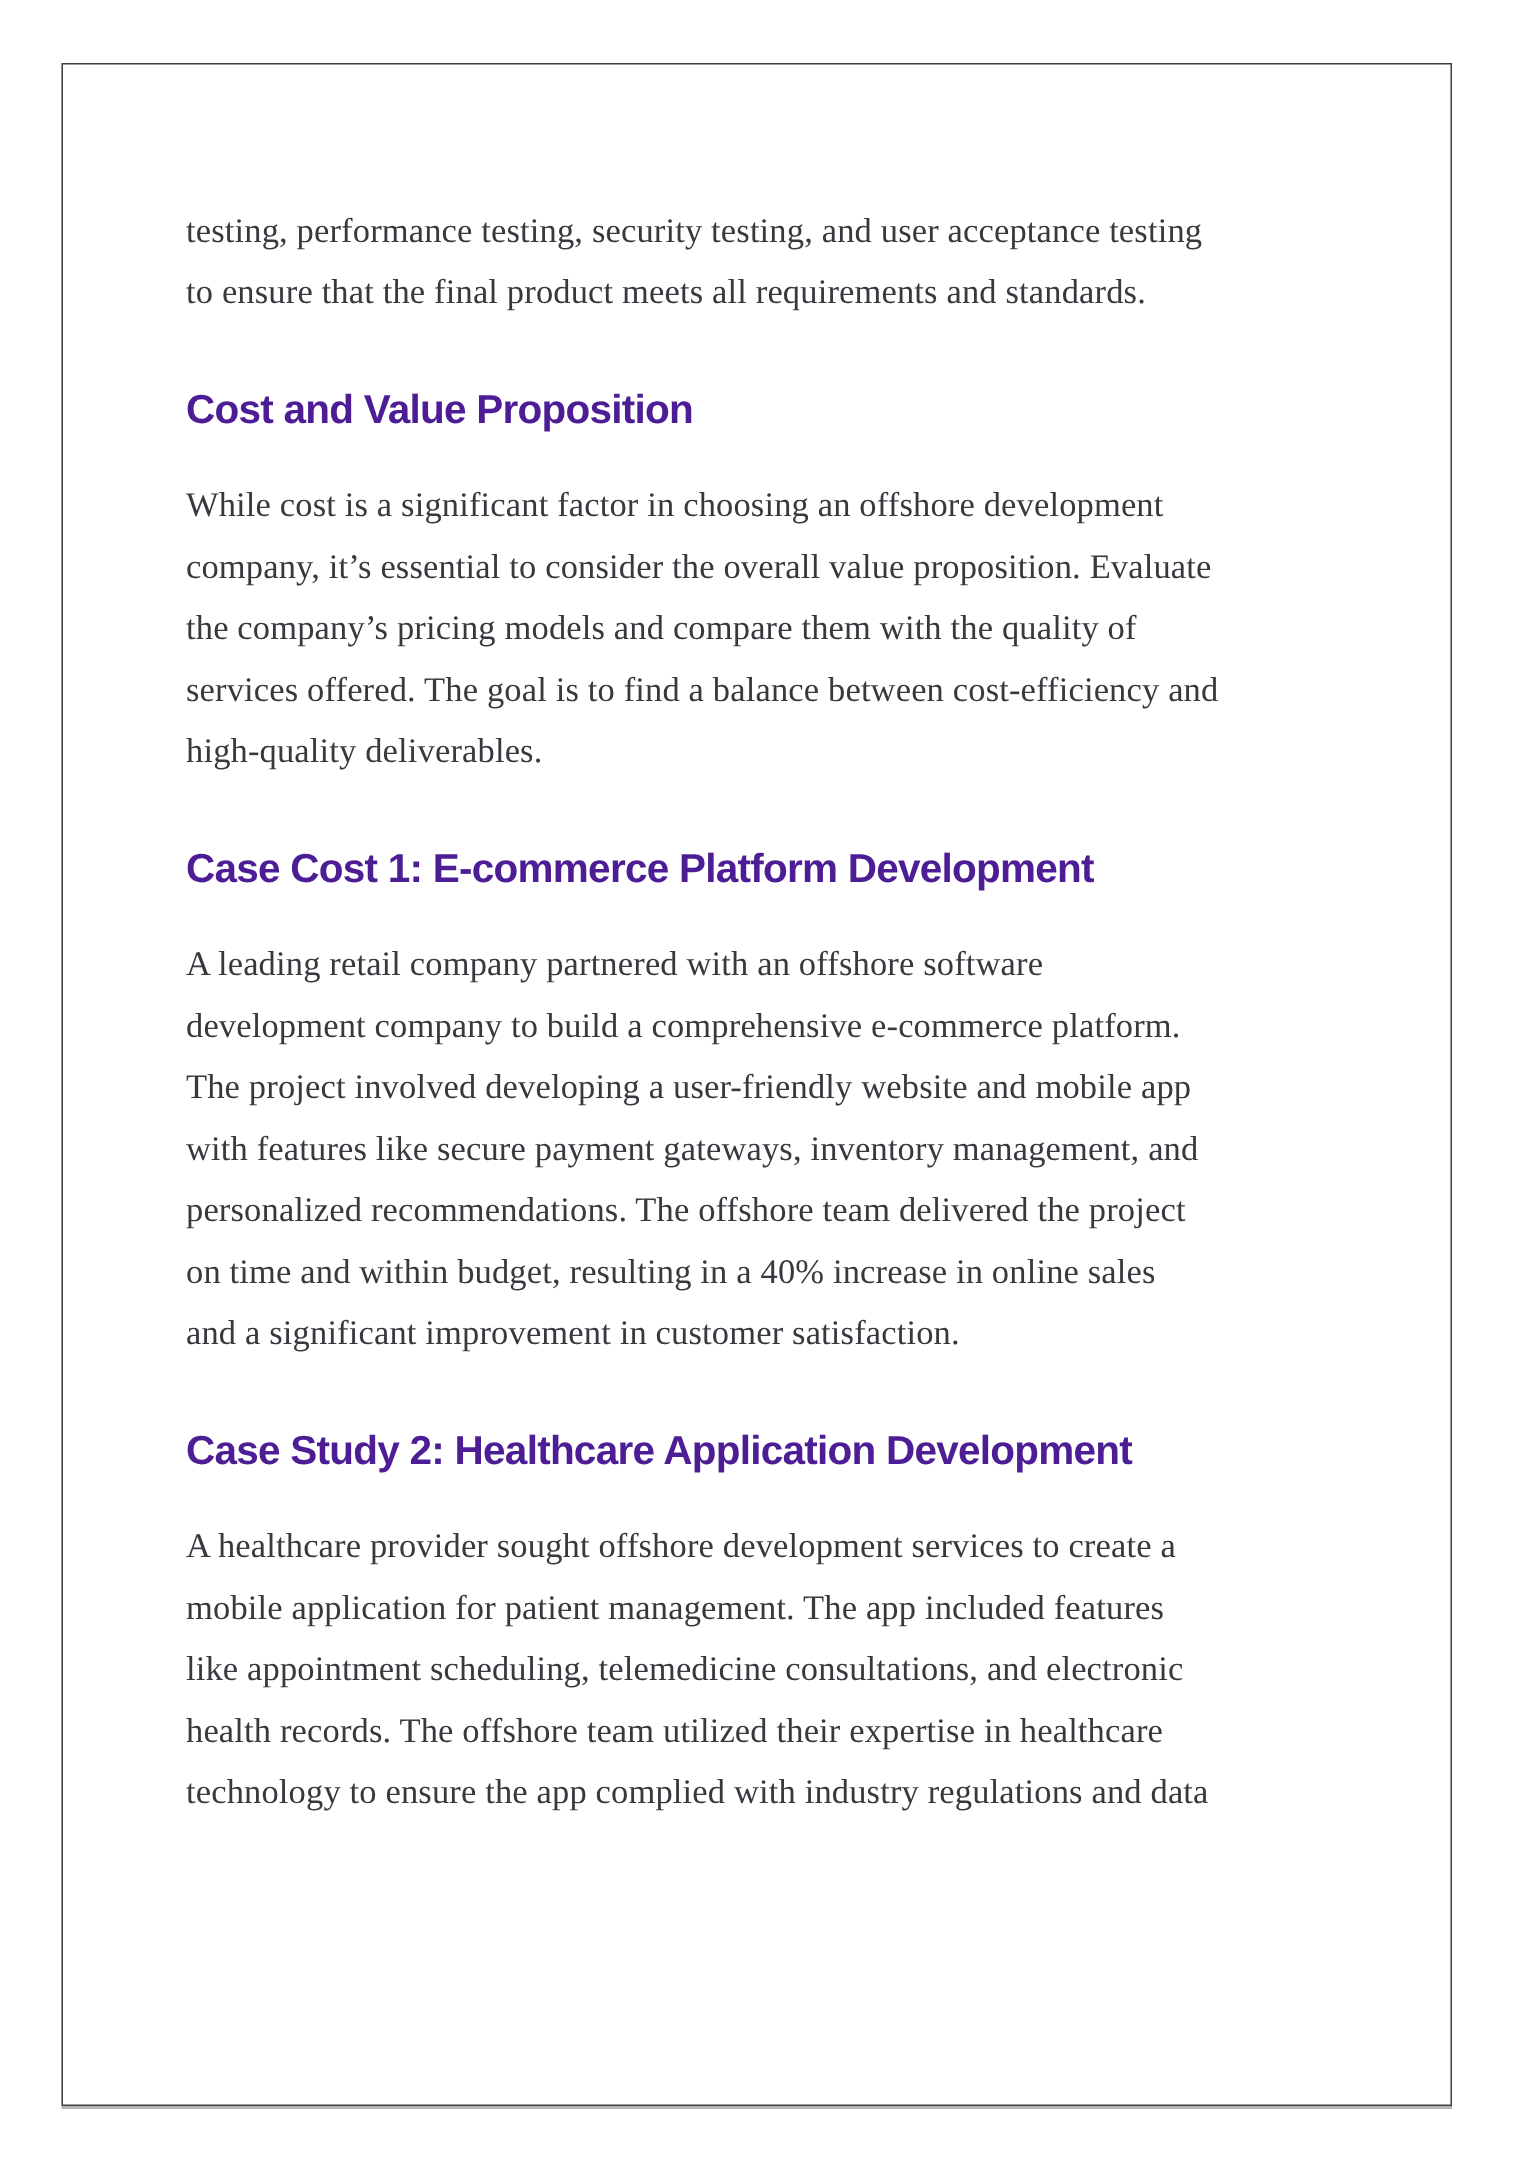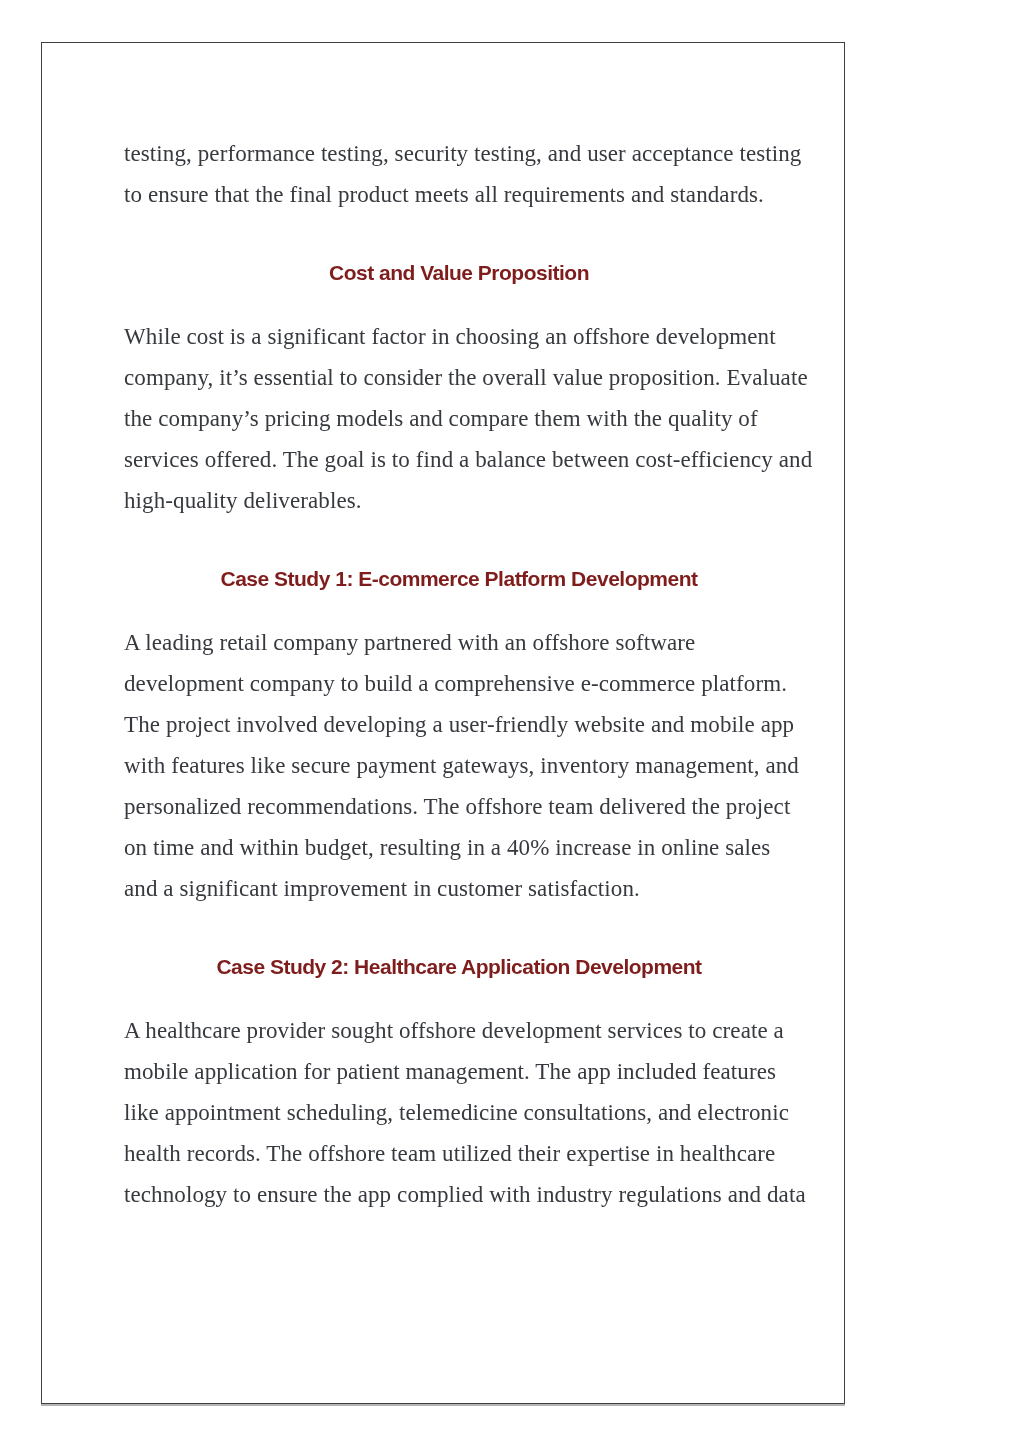--- a/index.html
+++ b/index.html
@@ -7,21 +7,21 @@
     padding: 0;
     background: #ffffff;
     width: 1023px;
     height: 1447px;
     overflow: hidden;
   }
   .page-frame {
     position: absolute;
     left: 41px;
     top: 42px;
-    width: 804px;
+    width: 927px;
     height: 1362px;
     box-sizing: border-box;
     background: #ffffff;
     border: 1.5px solid #3d3f42;
     box-shadow: 0 2px 0 0 #b4b4b4;
   }
   .page-content {
     box-sizing: border-box;
     padding: 90px 50px 0 82px;
     width: 100%;
@@ -33,47 +33,46 @@
     font-size: 23px;
     line-height: 41px;
     color: #36393e;
     white-space: pre-line;
     letter-spacing: 0.1px;
   }
   .heading-2, .heading-3 {
     margin: 40px 0 25px 0;
     font-family: "Liberation Sans", sans-serif;
     font-weight: bold;
-    font-size: 21px;
+    font-size: 27px;
     line-height: 36px;
-    color: #7f1d1d;
+    color: #4c1d95;
     letter-spacing: -0.5px;
     white-space: nowrap;
-    text-align: center;
   }
 </style>
 </head>
 <body>
 
 <div class="page-frame">
   <div class="page-content">
 
     <p class="body-para" style="margin-top:0">testing, performance testing, security testing, and user acceptance testing
 to ensure that the final product meets all requirements and standards.</p>
 
     <h3 class="heading-3">Cost and Value Proposition</h3>
 
     <p class="body-para">While cost is a significant factor in choosing an offshore development
 company, it’s essential to consider the overall value proposition. Evaluate
 the company’s pricing models and compare them with the quality of
 services offered. The goal is to find a balance between cost-efficiency and
 high-quality deliverables.</p>
 
 
-    <h3 class="heading-3">Case Study 1: E-commerce Platform Development</h3>
+    <h3 class="heading-3">Case Cost 1: E-commerce Platform Development</h3>
 
     <p class="body-para">A leading retail company partnered with an offshore software
 development company to build a comprehensive e-commerce platform.
 The project involved developing a user-friendly website and mobile app
 with features like secure payment gateways, inventory management, and
 personalized recommendations. The offshore team delivered the project
 on time and within budget, resulting in a 40% increase in online sales
 and a significant improvement in customer satisfaction.</p>
 
     <h3 class="heading-3">Case Study 2: Healthcare Application Development</h3>

